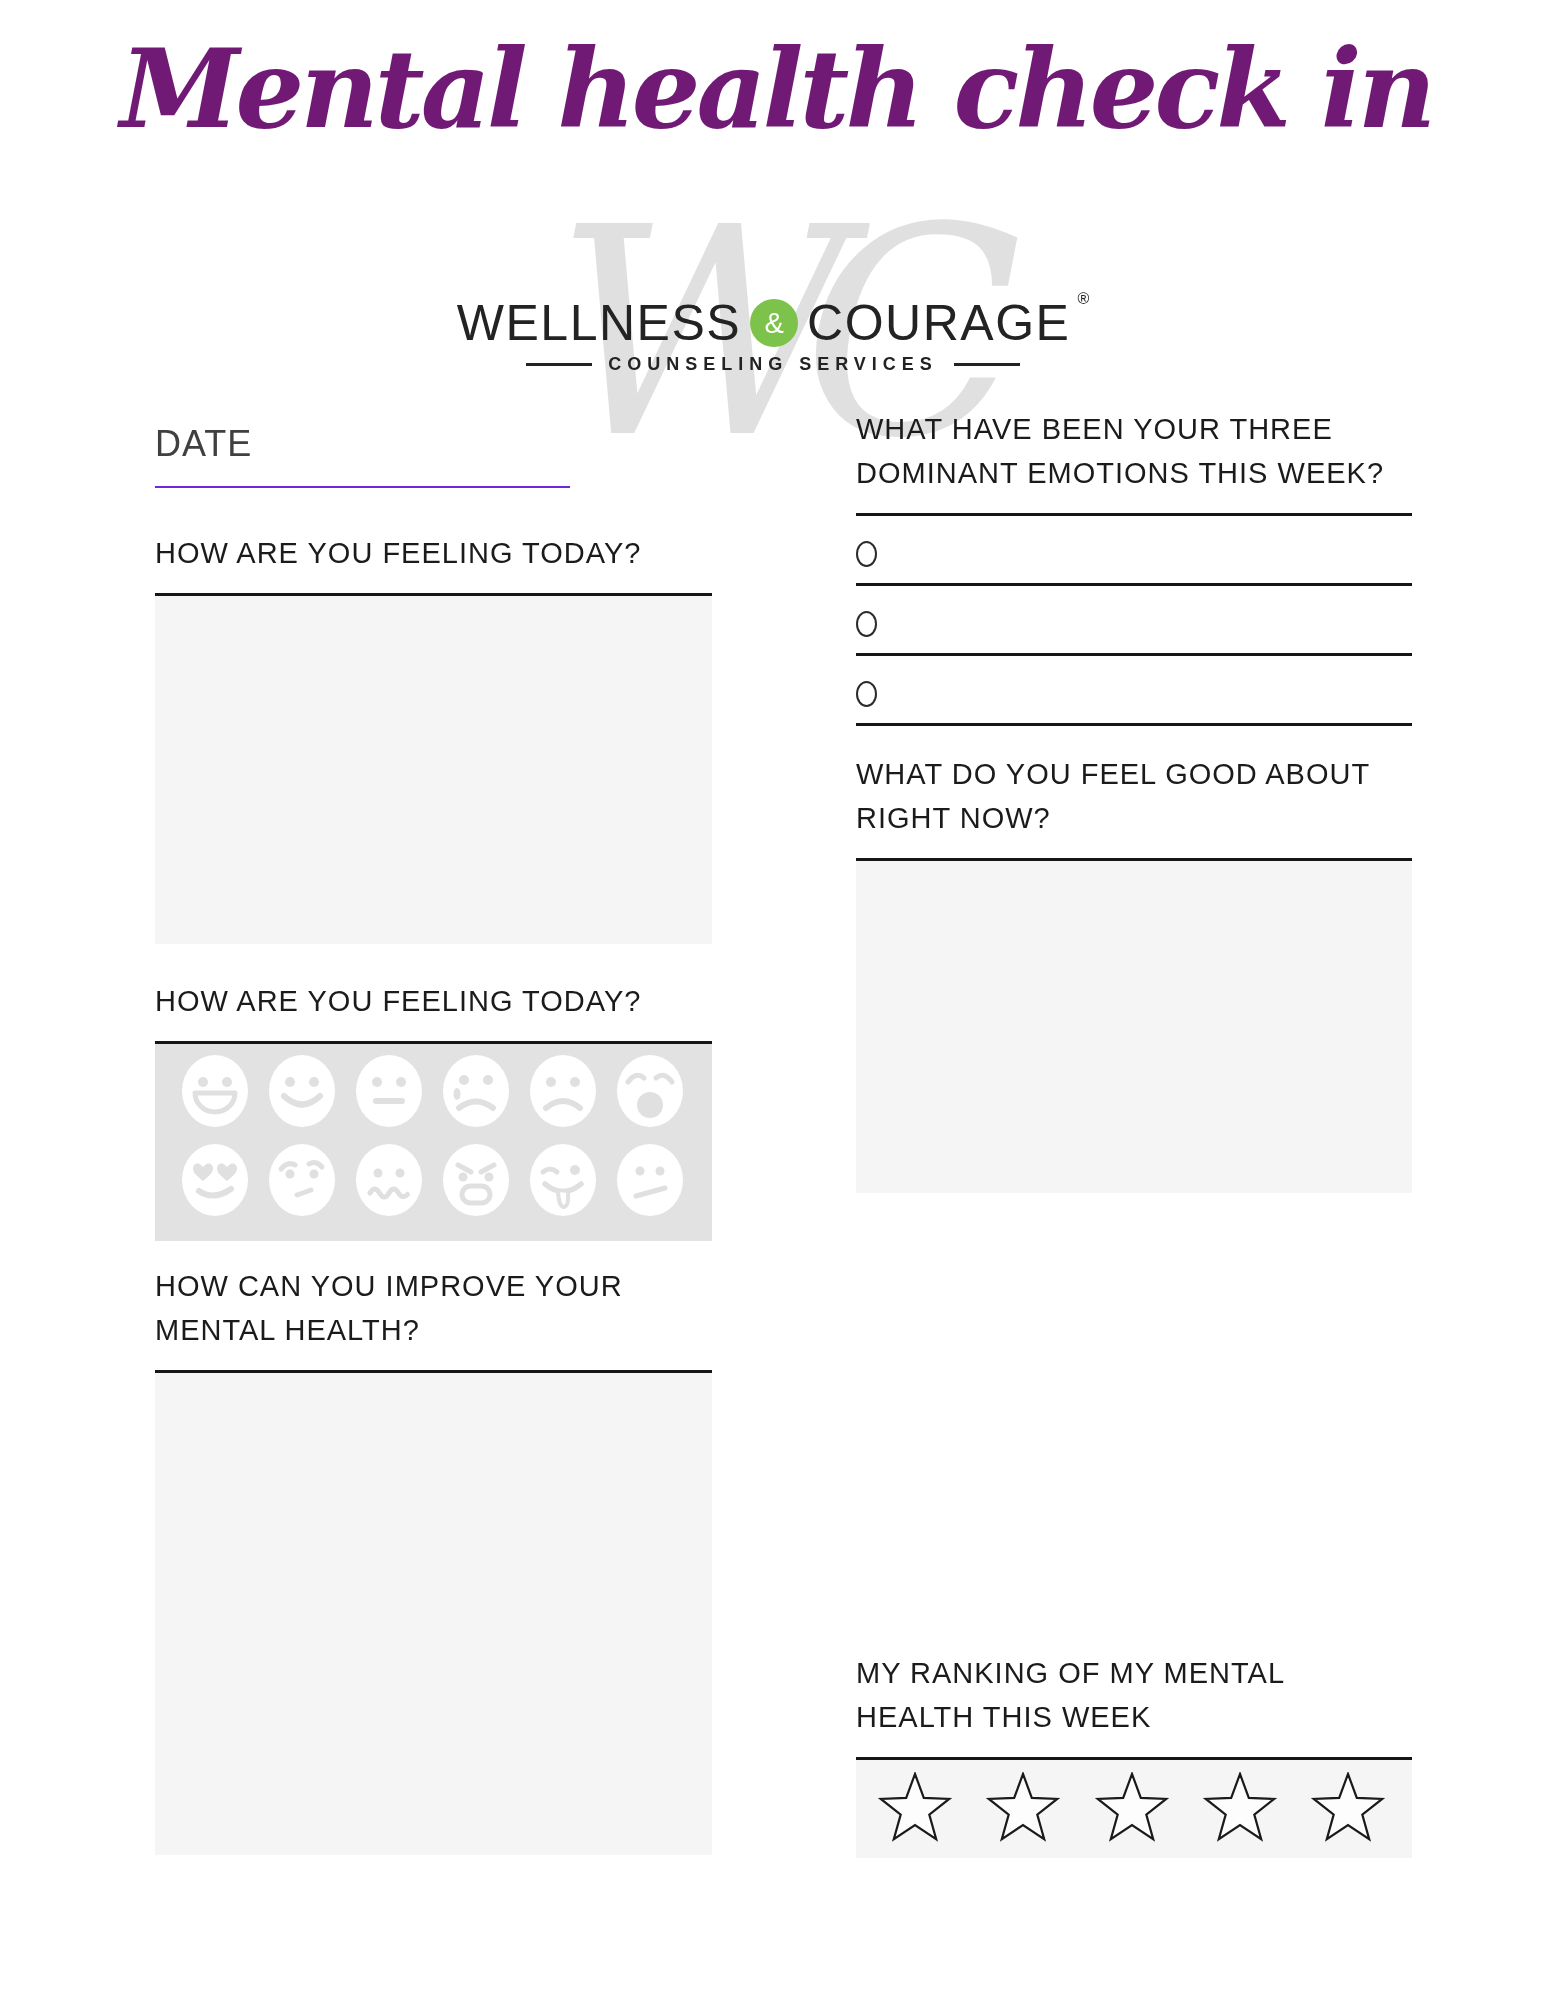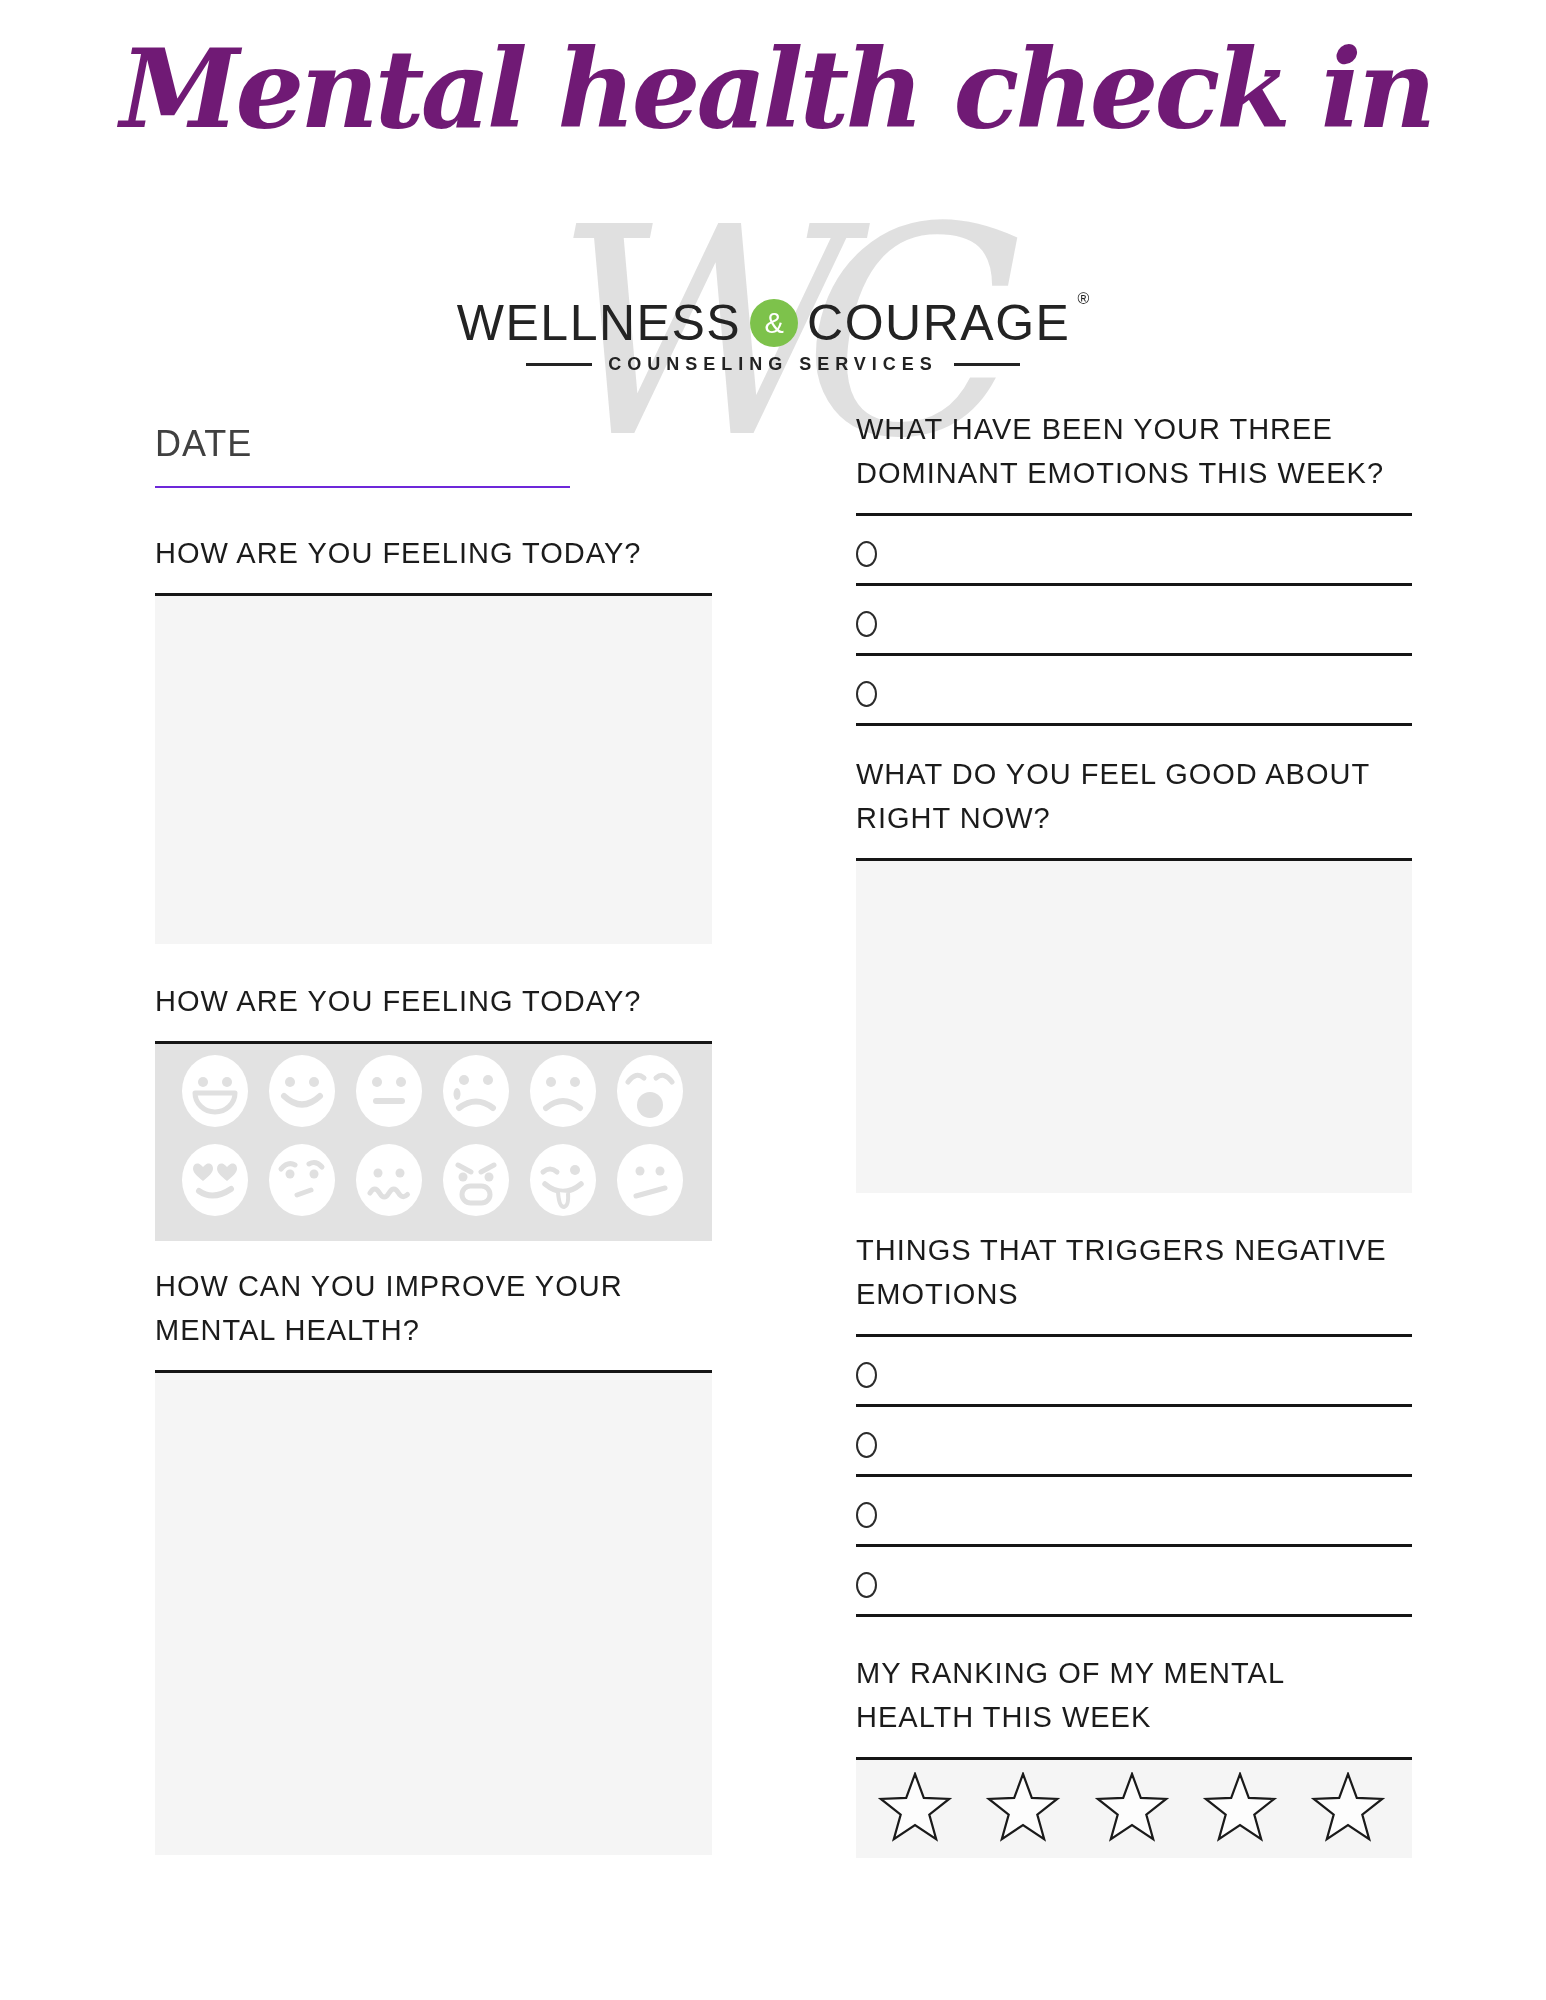--- a/index.html
+++ b/index.html
@@ -252,44 +252,20 @@
   </div>
 
   <div class="sec col-r" style="top:752px;">
     <div class="q-head">
       <span>WHAT DO YOU FEEL GOOD ABOUT</span>
       <span>RIGHT NOW?</span>
     </div>
     <div class="write-box" style="height:332px;"></div>
   </div>
 
-  <div class="sec col-r" style="top:1228px;">
-    <div class="q-head">
-      <span>THINGS THAT TRIGGERS NEGATIVE</span>
-      <span>EMOTIONS</span>
-    </div>
-    <div>
-        <div class="bullet-row">
-          <span class="bullet-circle"></span>
-          <div class="write-line"></div>
-        </div>
-        <div class="bullet-row">
-          <span class="bullet-circle"></span>
-          <div class="write-line"></div>
-        </div>
-        <div class="bullet-row">
-          <span class="bullet-circle"></span>
-          <div class="write-line"></div>
-        </div>
-        <div class="bullet-row">
-          <span class="bullet-circle"></span>
-          <div class="write-line"></div>
-        </div>
-      </div>
-  </div>
 
   <div class="sec col-r" style="top:1651px;">
     <div class="q-head">
       <span>MY RANKING OF MY MENTAL</span>
       <span>HEALTH THIS WEEK</span>
     </div>
     <div class="stars-box" id="stars-box">
         <span><svg width="78" height="70" viewBox="0 0 78 70">
             <polygon points="39,2 47.8,25.9 73.2,26.9 53.3,42.6 60.2,67.1 39,53 17.8,67.1 24.7,42.6 4.8,26.9 30.2,25.9" fill="#fdfdfd" stroke="#1a1a1a" stroke-width="2.2" stroke-linejoin="miter"></polygon>
           </svg></span>

